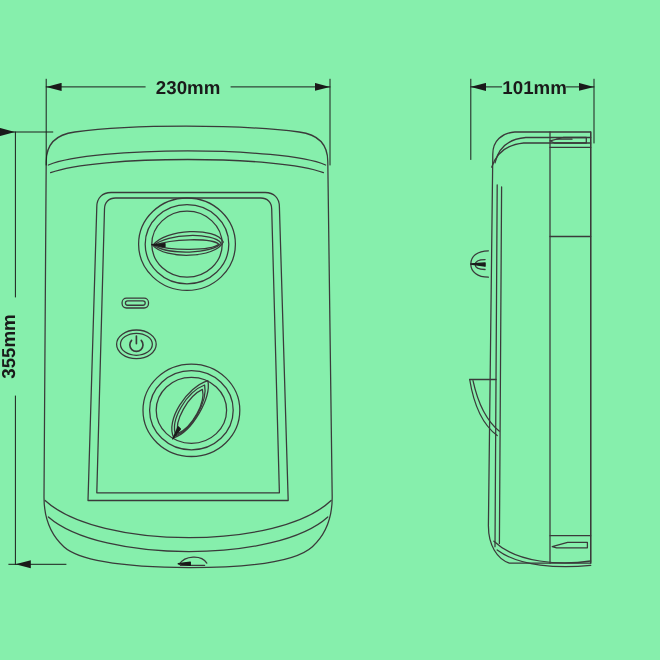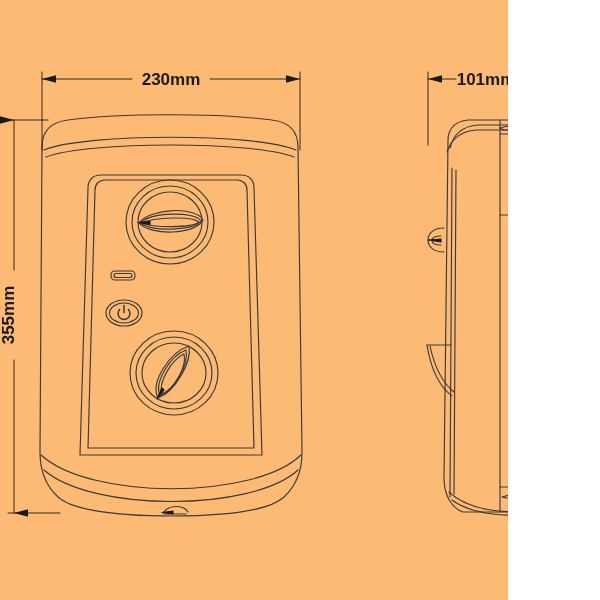--- a/index.html
+++ b/index.html
@@ -6,23 +6,23 @@
   html, body {
     margin: 0;
     padding: 0;
     background: #ffffff;
   }
   body {
     font-family: "Liberation Sans", sans-serif;
   }
   #canvas {
     position: relative;
-    width: 508px;
+    width: 600px;
     height: 600px;
-    background: #fdba74;
+    background: #86efac;
     overflow: hidden;
   }
   #canvas svg {
     display: block;
     position: absolute;
     top: 0;
     left: 0;
   }
   .dim-text {
     font-family: "Liberation Sans", sans-serif;

